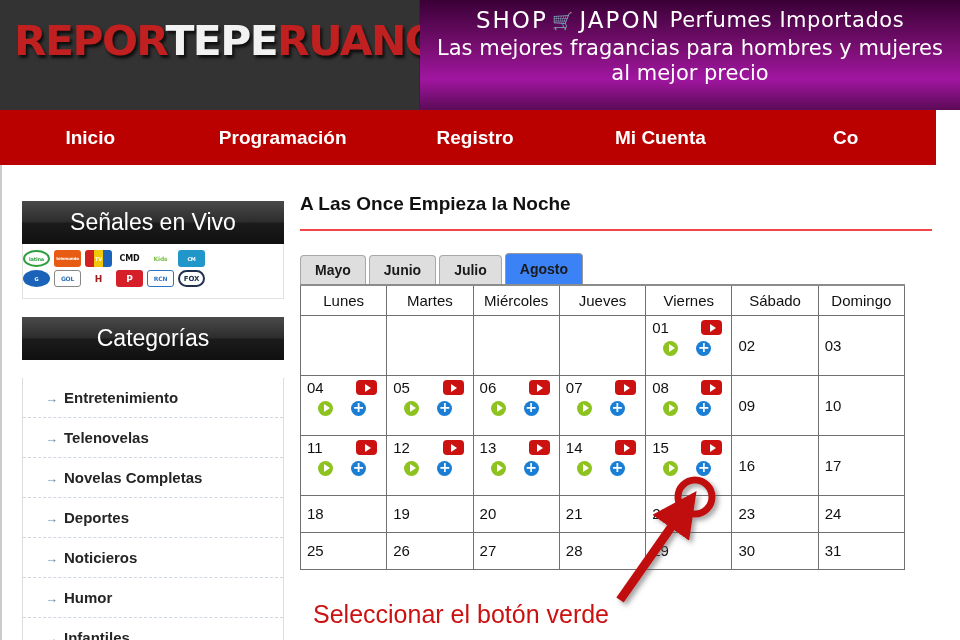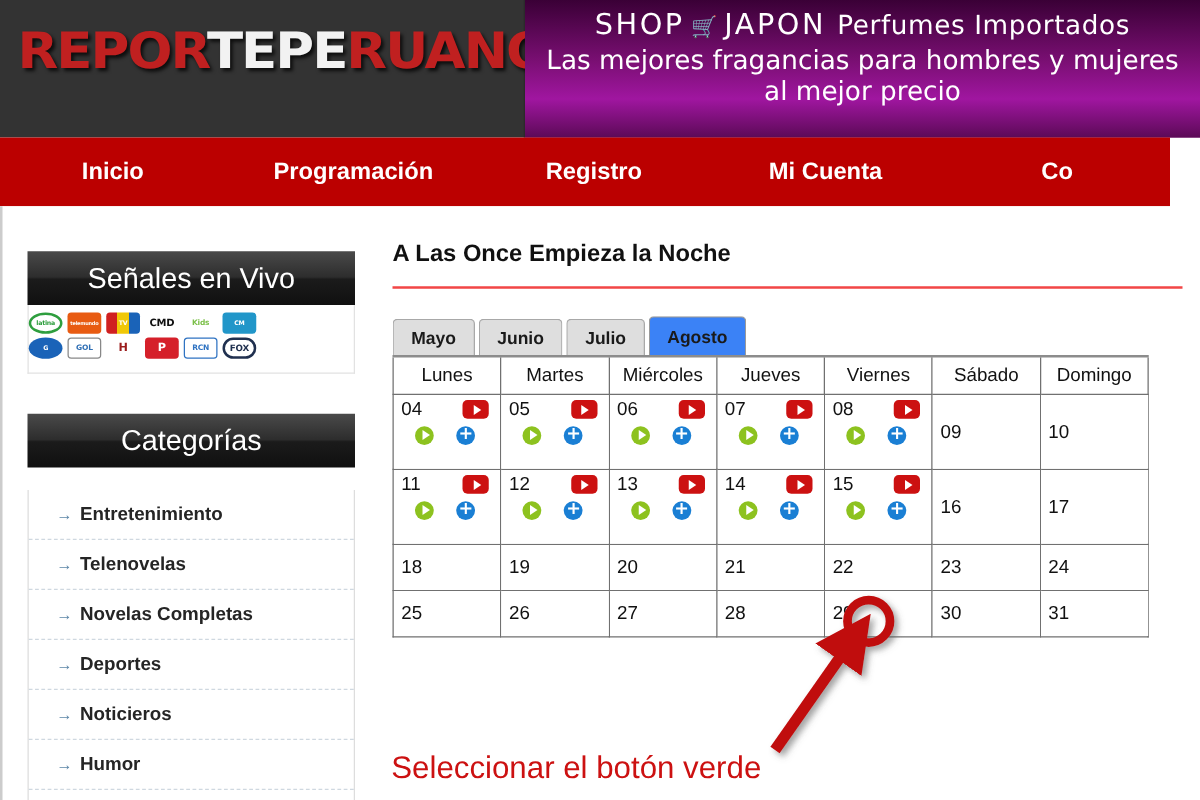--- a/index.html
+++ b/index.html
@@ -175,21 +175,21 @@
   }
   .cat-item:last-child { border-bottom: none; }
   .cat-arrow {
     color: #5e87a8;
     margin-right: 6px;
     font-size: 13px;
   }
 
   
   .content {
-    position: absolute; left: 312px; top: 28px;
+    position: absolute; left: 298px; top: 28px;
     width: 640px;
   }
   .content-title {
     font-size: 19px;
     font-weight: bold;
     color: #111111;
     font-family: "Liberation Sans", sans-serif;
     white-space: nowrap;
   }
   .title-rule {
@@ -398,21 +398,21 @@
         <div class="logo-row">
           <div class="chan" style="background:#1a63b8;color:#ffffff;border-radius:50%;">G</div>
           <div class="chan" style="background:#ffffff;color:#2f6fb5;border:1px solid #888;font-size:6px;">GOL</div>
           <div class="chan" style="background:#ffffff;color:#9b1d1d;font-size:9px;">H</div>
           <div class="chan" style="background:#d5202a;color:#ffffff;font-size:9px;">P</div>
           <div class="chan" style="background:#ffffff;color:#2f73c2;border:1px solid #2f73c2;font-size:6px;">RCN</div>
           <div class="chan" style="background:#ffffff;color:#20304f;border:2px solid #20304f;border-radius:9px;font-size:7px;">FOX</div>
         </div>
       </div>
 
-      <div class="panel-head" style="margin-top:32px;">Categorías</div>
+      <div class="panel-head" style="margin-top:18px;">Categorías</div>
       <div class="cats-wrap">
         <div class="cat-item">
           <span class="cat-arrow">→</span><span>Entretenimiento</span>
         </div>
         <div class="cat-item">
           <span class="cat-arrow">→</span><span>Telenovelas</span>
         </div>
         <div class="cat-item">
           <span class="cat-arrow">→</span><span>Novelas Completas</span>
         </div>
@@ -448,20 +448,38 @@
             <th>Lunes</th>
             <th>Martes</th>
             <th>Miércoles</th>
             <th>Jueves</th>
             <th>Viernes</th>
             <th>Sábado</th>
             <th>Domingo</th>
           </tr>
         </thead>
         <tbody id="cal-body">
+            <tr>
+              <td class="plain"></td>
+              <td class="plain"></td>
+              <td class="plain"></td>
+              <td class="plain"></td>
+              <td class="has-icons">
+                <div class="daytop">
+                  <span class="daynum">01</span>
+                  <span class="yt-icon"></span>
+                </div>
+                <div class="dayicons">
+                  <span class="play-icon"></span>
+                  <span class="plus-icon"></span>
+                </div>
+              </td>
+              <td class="plain">02</td>
+              <td class="plain">03</td>
+            </tr>
             <tr>
               <td class="has-icons">
                 <div class="daytop">
                   <span class="daynum">04</span>
                   <span class="yt-icon"></span>
                 </div>
                 <div class="dayicons">
                   <span class="play-icon"></span>
                   <span class="plus-icon"></span>
                 </div>

